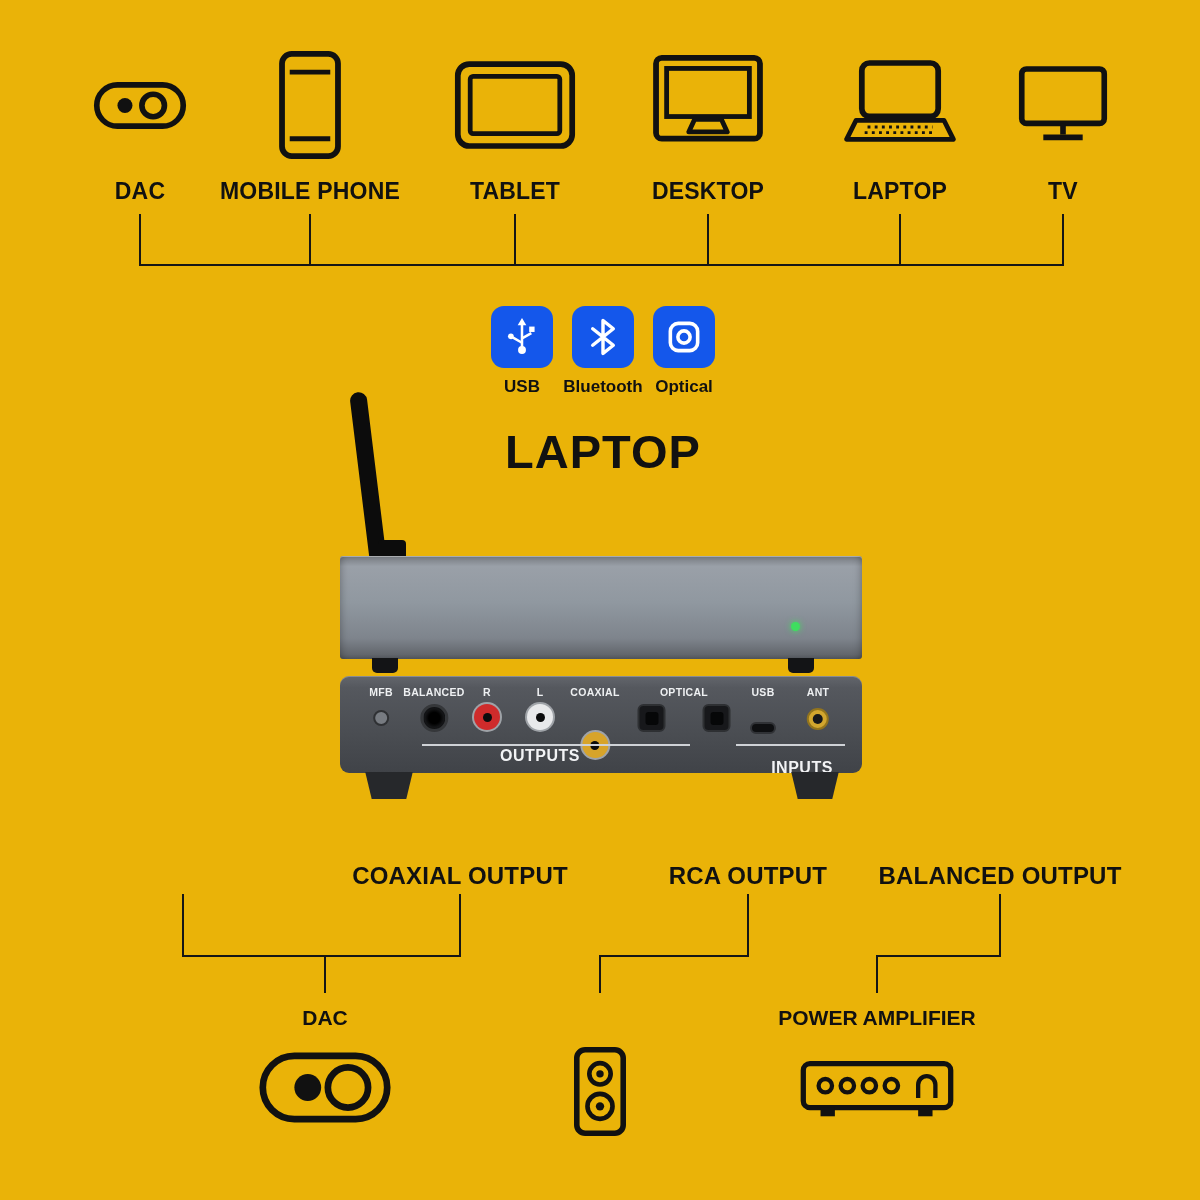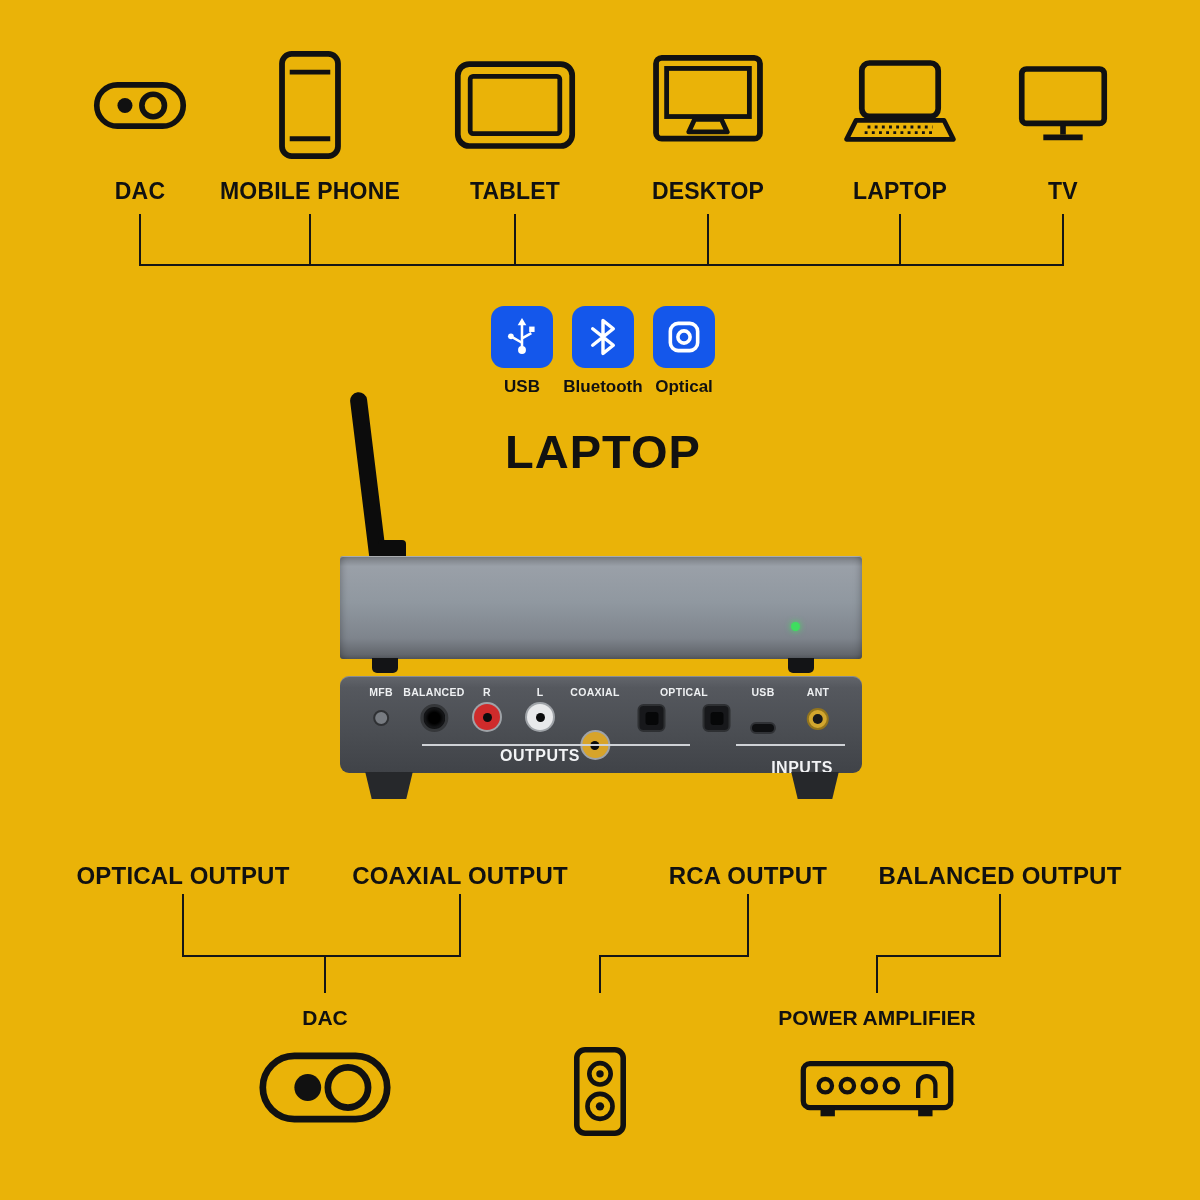--- a/index.html
+++ b/index.html
@@ -245,21 +245,20 @@
 
     <div class="gline" style="left:82px;width:268px;"></div>
     <div class="glbl" style="left:200px;">OUTPUTS</div>
     <div class="gline" style="left:396px;width:109px;"></div>
     <div class="glbl" style="left:462px;margin-top:12px;">INPUTS</div>
   </div>
 
   <div class="foot-big" style="left:362px;"></div>
   <div class="foot-big" style="left:788px;"></div>
 
-  <div class="out-lbl" style="left:183px;">OPTICAL OUTPUT</div>
   <div class="out-lbl" style="left:460px;">COAXIAL OUTPUT</div>
   <div class="out-lbl" style="left:748px;">RCA OUTPUT</div>
   <div class="out-lbl" style="left:1000px;">BALANCED OUTPUT</div>
 
   <div class="vline" style="left:182px;top:894px;height:61px;"></div>
   <div class="vline" style="left:459px;top:894px;height:61px;"></div>
   <div class="hline" style="left:182px;top:955px;width:279px;"></div>
   <div class="vline" style="left:324px;top:955px;height:38px;"></div>
 
   <div class="vline" style="left:747px;top:894px;height:61px;"></div>

